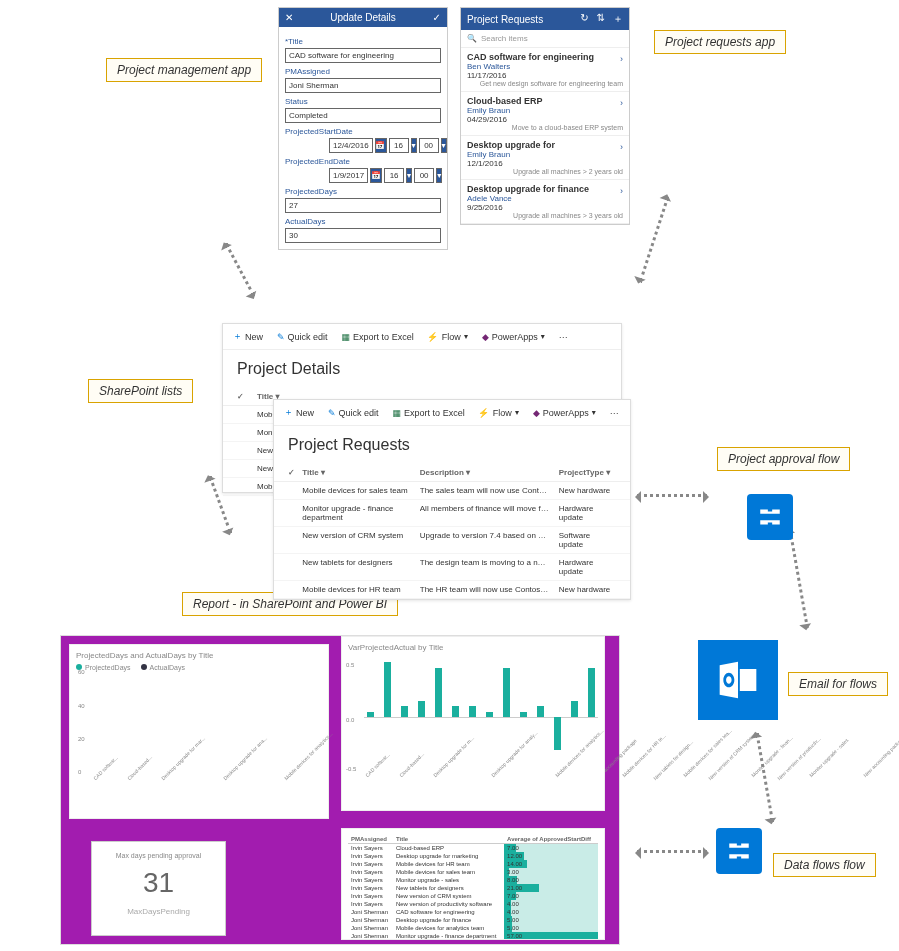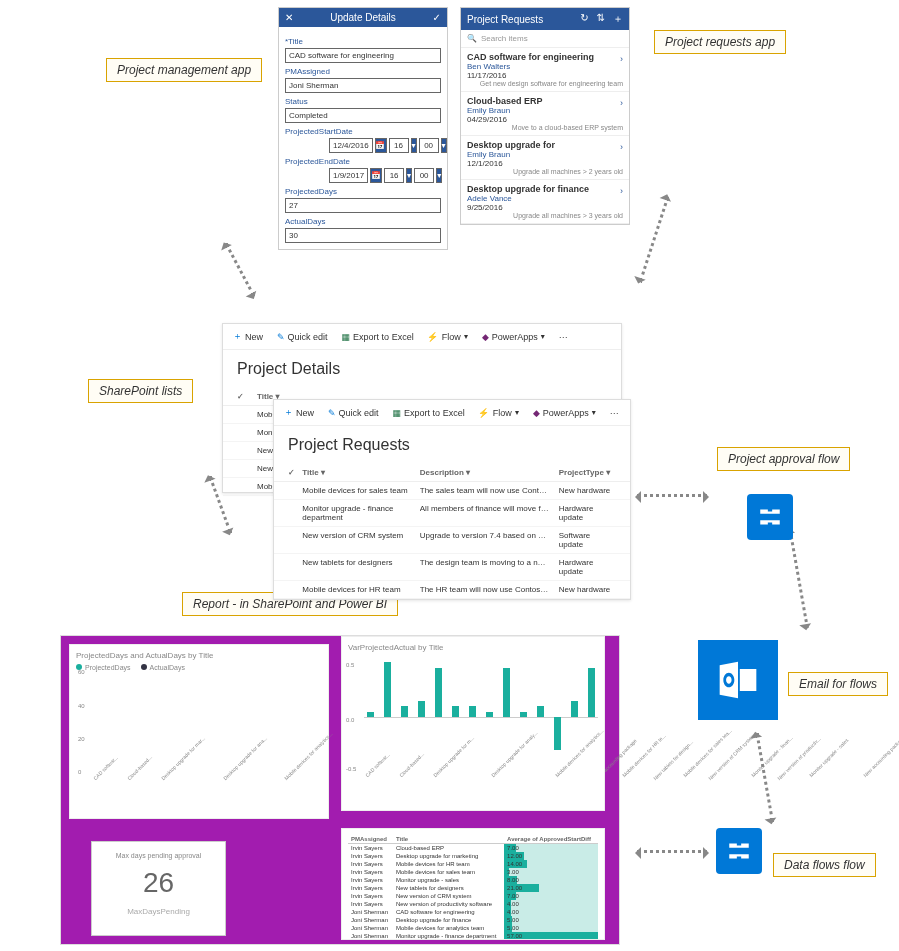--- a/index.html
+++ b/index.html
@@ -537,21 +537,21 @@
         <span>Mobile devices for HR te...</span>
         <span>Mobile devices for sales tea...</span>
         <span>Monitor upgrade - finan...</span>
         <span>Monitor upgrade - sales</span>
         <span>New accounting packa...</span>
       </div>
   </div>
 
   <div class="kpi-box" style="left:30px; top:205px; width:135px; height:95px;">
     <div class="kpi-label">Max days pending approval</div>
-    <div class="kpi-val">26</div>
+    <div class="kpi-val">31</div>
     <div class="kpi-sub">MaxDaysPending</div>
   </div>
 
   <div class="chart-box" style="left:280px; top:192px; width:264px; height:112px; overflow:hidden;">
     <table class="mini-table">
       <thead>
           <tr>
         <th>PMAssigned</th>
         <th>Title</th>
         <th>Average of ApprovedStartDiff</th>

